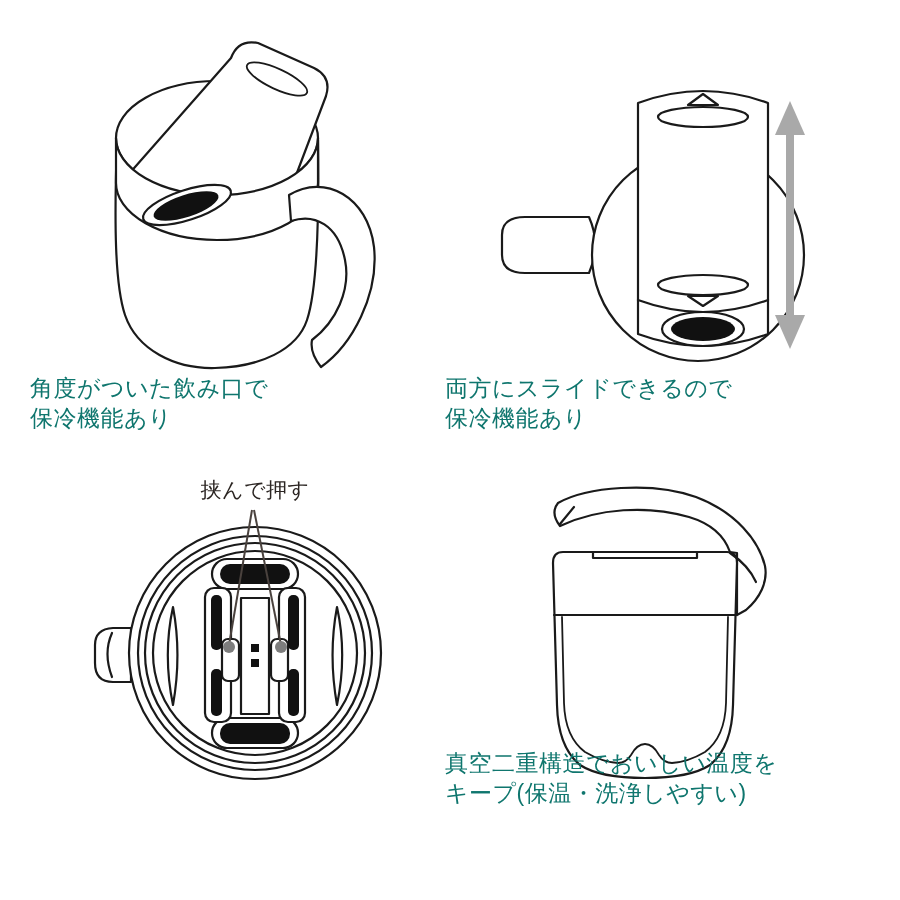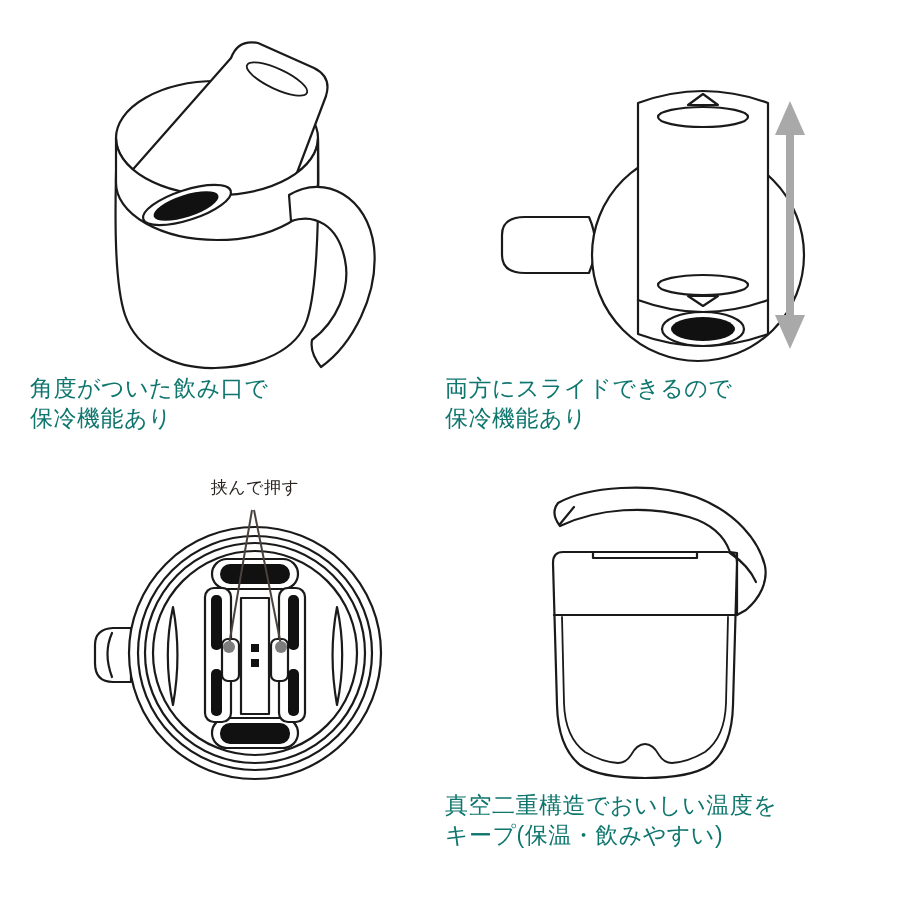--- a/index.html
+++ b/index.html
@@ -7,21 +7,21 @@
     position:relative;width:900px;height:900px;background:#ffffff;overflow:hidden;
     font-family:"Liberation Sans","DejaVu Sans",sans-serif;color:#1a1a1a;
   }
   .fig{position:absolute;}
   .caption{
     position:absolute;text-align:left;font-size:23px;line-height:1.3;
     font-weight:500;letter-spacing:0.5px;color:#0f766e;white-space:nowrap;
   }
   .caption div{white-space:nowrap;}
   .annotation{
-    position:absolute;text-align:center;font-size:17px;font-weight:500;
+    position:absolute;text-align:center;font-size:21px;font-weight:500;
     letter-spacing:0.5px;color:#2b2522;white-space:nowrap;
   }
   svg .ln{fill:none;stroke:#1a1a1a;stroke-width:2.2;stroke-linejoin:round;stroke-linecap:round;}
   svg .lnw{fill:#ffffff;stroke:#1a1a1a;stroke-width:2.2;stroke-linejoin:round;stroke-linecap:round;}
   svg .lnf{fill:none;stroke:#1a1a1a;stroke-width:1.8;stroke-linejoin:round;stroke-linecap:round;}
   svg .blk{fill:#111111;stroke:none;}
 </style>
 </head>
 <body>
 
@@ -144,18 +144,18 @@
   </div>
 
   <div class="caption" style="left:445px;top:374px;width:425px">
     <div>両方にスライドできるので</div>
     <div>保冷機能あり</div>
   </div>
 
   <div class="caption" style="left:30px;top:791px;width:435px">
   </div>
 
-  <div class="caption" style="left:445px;top:791px;width:425px">
+  <div class="caption" style="left:445px;top:749px;width:425px">
     <div>真空二重構造でおいしい温度を</div>
-    <div>キープ(保温・飲みやすい)</div>
+    <div>キープ(保温・洗浄しやすい)</div>
   </div>
 
 </div>
 
 </body></html>

